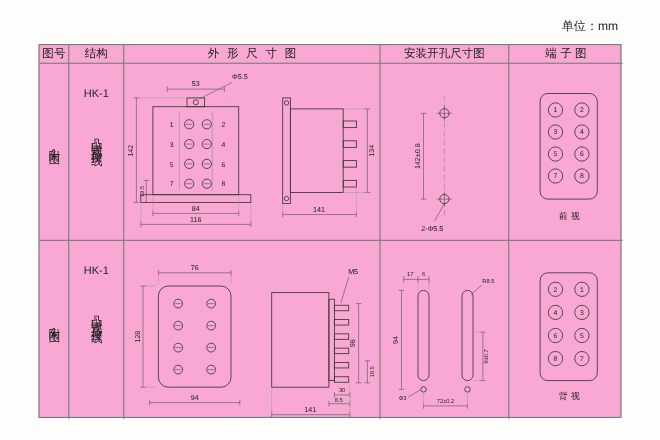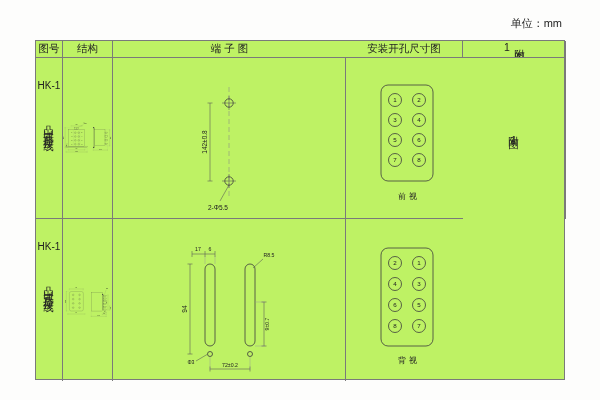--- a/index.html
+++ b/index.html
@@ -5,21 +5,21 @@
   * { margin:0; padding:0; box-sizing:border-box; }
   html,body { width:600px; height:400px; }
   body { background:#f6f6f4; font-family:"Liberation Sans","DejaVu Sans",sans-serif; color:#222; }
   .page { position:relative; width:600px; height:400px; background:#fdfdfc; overflow:hidden; }
   .unit { position:absolute; top:16px; right:38px; font-size:11px; color:#222; }
   .tbl {
     position:absolute; left:35px; top:40px; width:530px; height:340px;
     display:grid;
     grid-template-columns:27px 50px 233px 117px 103px;
     grid-template-rows:17px 161px 162px;
-    border:1px solid #7a7a7a; background:#bef264;
+    border:1px solid #7a7a7a; background:#f9a8d4;
   }
   .c { border-right:1px solid #7a7a7a; border-bottom:1px solid #7a7a7a;
        display:flex; align-items:center; justify-content:center; overflow:hidden; }
   .c.last-col { border-right:none; }
   .c.last-row { border-bottom:none; }
   .hdr { font-size:10.5px; white-space:nowrap; }
   .sp { letter-spacing:7px; padding-left:7px; }
   .sp2 { letter-spacing:3px; padding-left:3px; }
   .vtext { writing-mode:vertical-rl; text-orientation:upright; font-size:10.5px; letter-spacing:3px; }
   .struct { flex-direction:column; justify-content:flex-start; padding-top:22px; gap:26px; }
@@ -38,22 +38,23 @@
 </head>
 <body>
 
 <div class="page">
   <div class="unit">单位：mm</div>
 
   <div class="tbl">
 
     <div class="c hdr">图号</div>
     <div class="c hdr">结构</div>
+    <div class="c hdr sp">外形尺寸图</div>
+    <div class="c hdr">安装开孔尺寸图</div>
     <div class="c hdr sp2 last-col">端子图</div>
-    <div class="c hdr">安装开孔尺寸图</div>
 
     <div class="c">
       <div class="vtext">附图1</div>
     </div>
     <div class="c struct">
       <div class="model">HK-1</div>
       <div class="vtext">凸出式前接线</div>
     </div>
 
     <div class="c">

